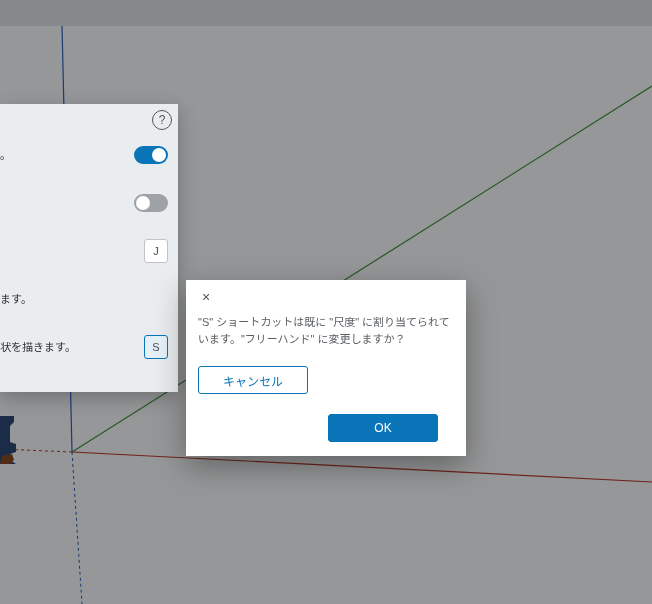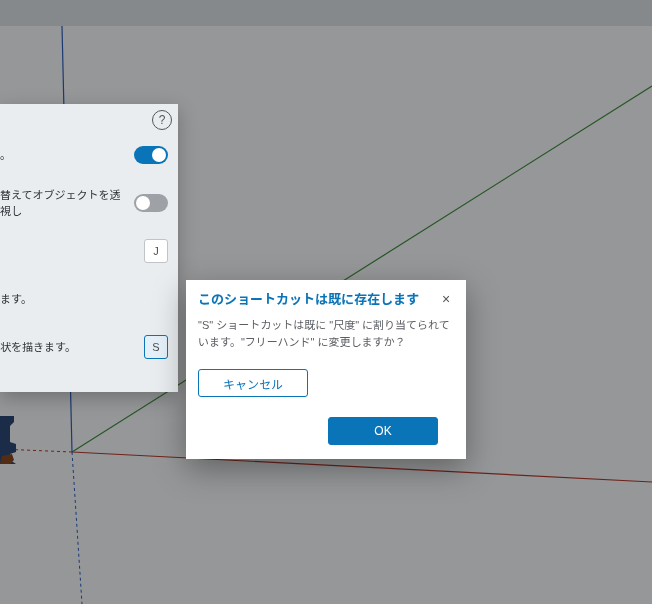--- a/index.html
+++ b/index.html
@@ -72,21 +72,20 @@
   <div class="panel-body">
 
     <div class="row">
       <div class="lbl">。</div>
       <div class="toggle on">
           <div class="knob"></div>
         </div>
     </div>
 
     <div class="row">
-      <div class="lbl">替えてオブジェクトを透視し</div>
       <div class="toggle off">
           <div class="knob"></div>
         </div>
     </div>
 
     <div class="row">
       <div class="key">
           <span>J</span>
         </div>
     </div>
@@ -100,21 +99,20 @@
       <div class="key sel">
           <span>S</span>
         </div>
     </div>
 
   </div>
 </div>
 
 <div class="modal">
   <div class="modal-head">
-    <div class="modal-title">このショートカットは既に存在します</div>
     <div class="modal-close">
         <span>×</span>
       </div>
   </div>
   <div class="modal-body">"S" ショートカットは既に "尺度" に割り当てられています。"フリーハンド" に変更しますか？</div>
   <div class="modal-foot">
     <div class="btn btn-cancel">
         <span>キャンセル</span>
       </div>
     <div class="btn btn-ok">

